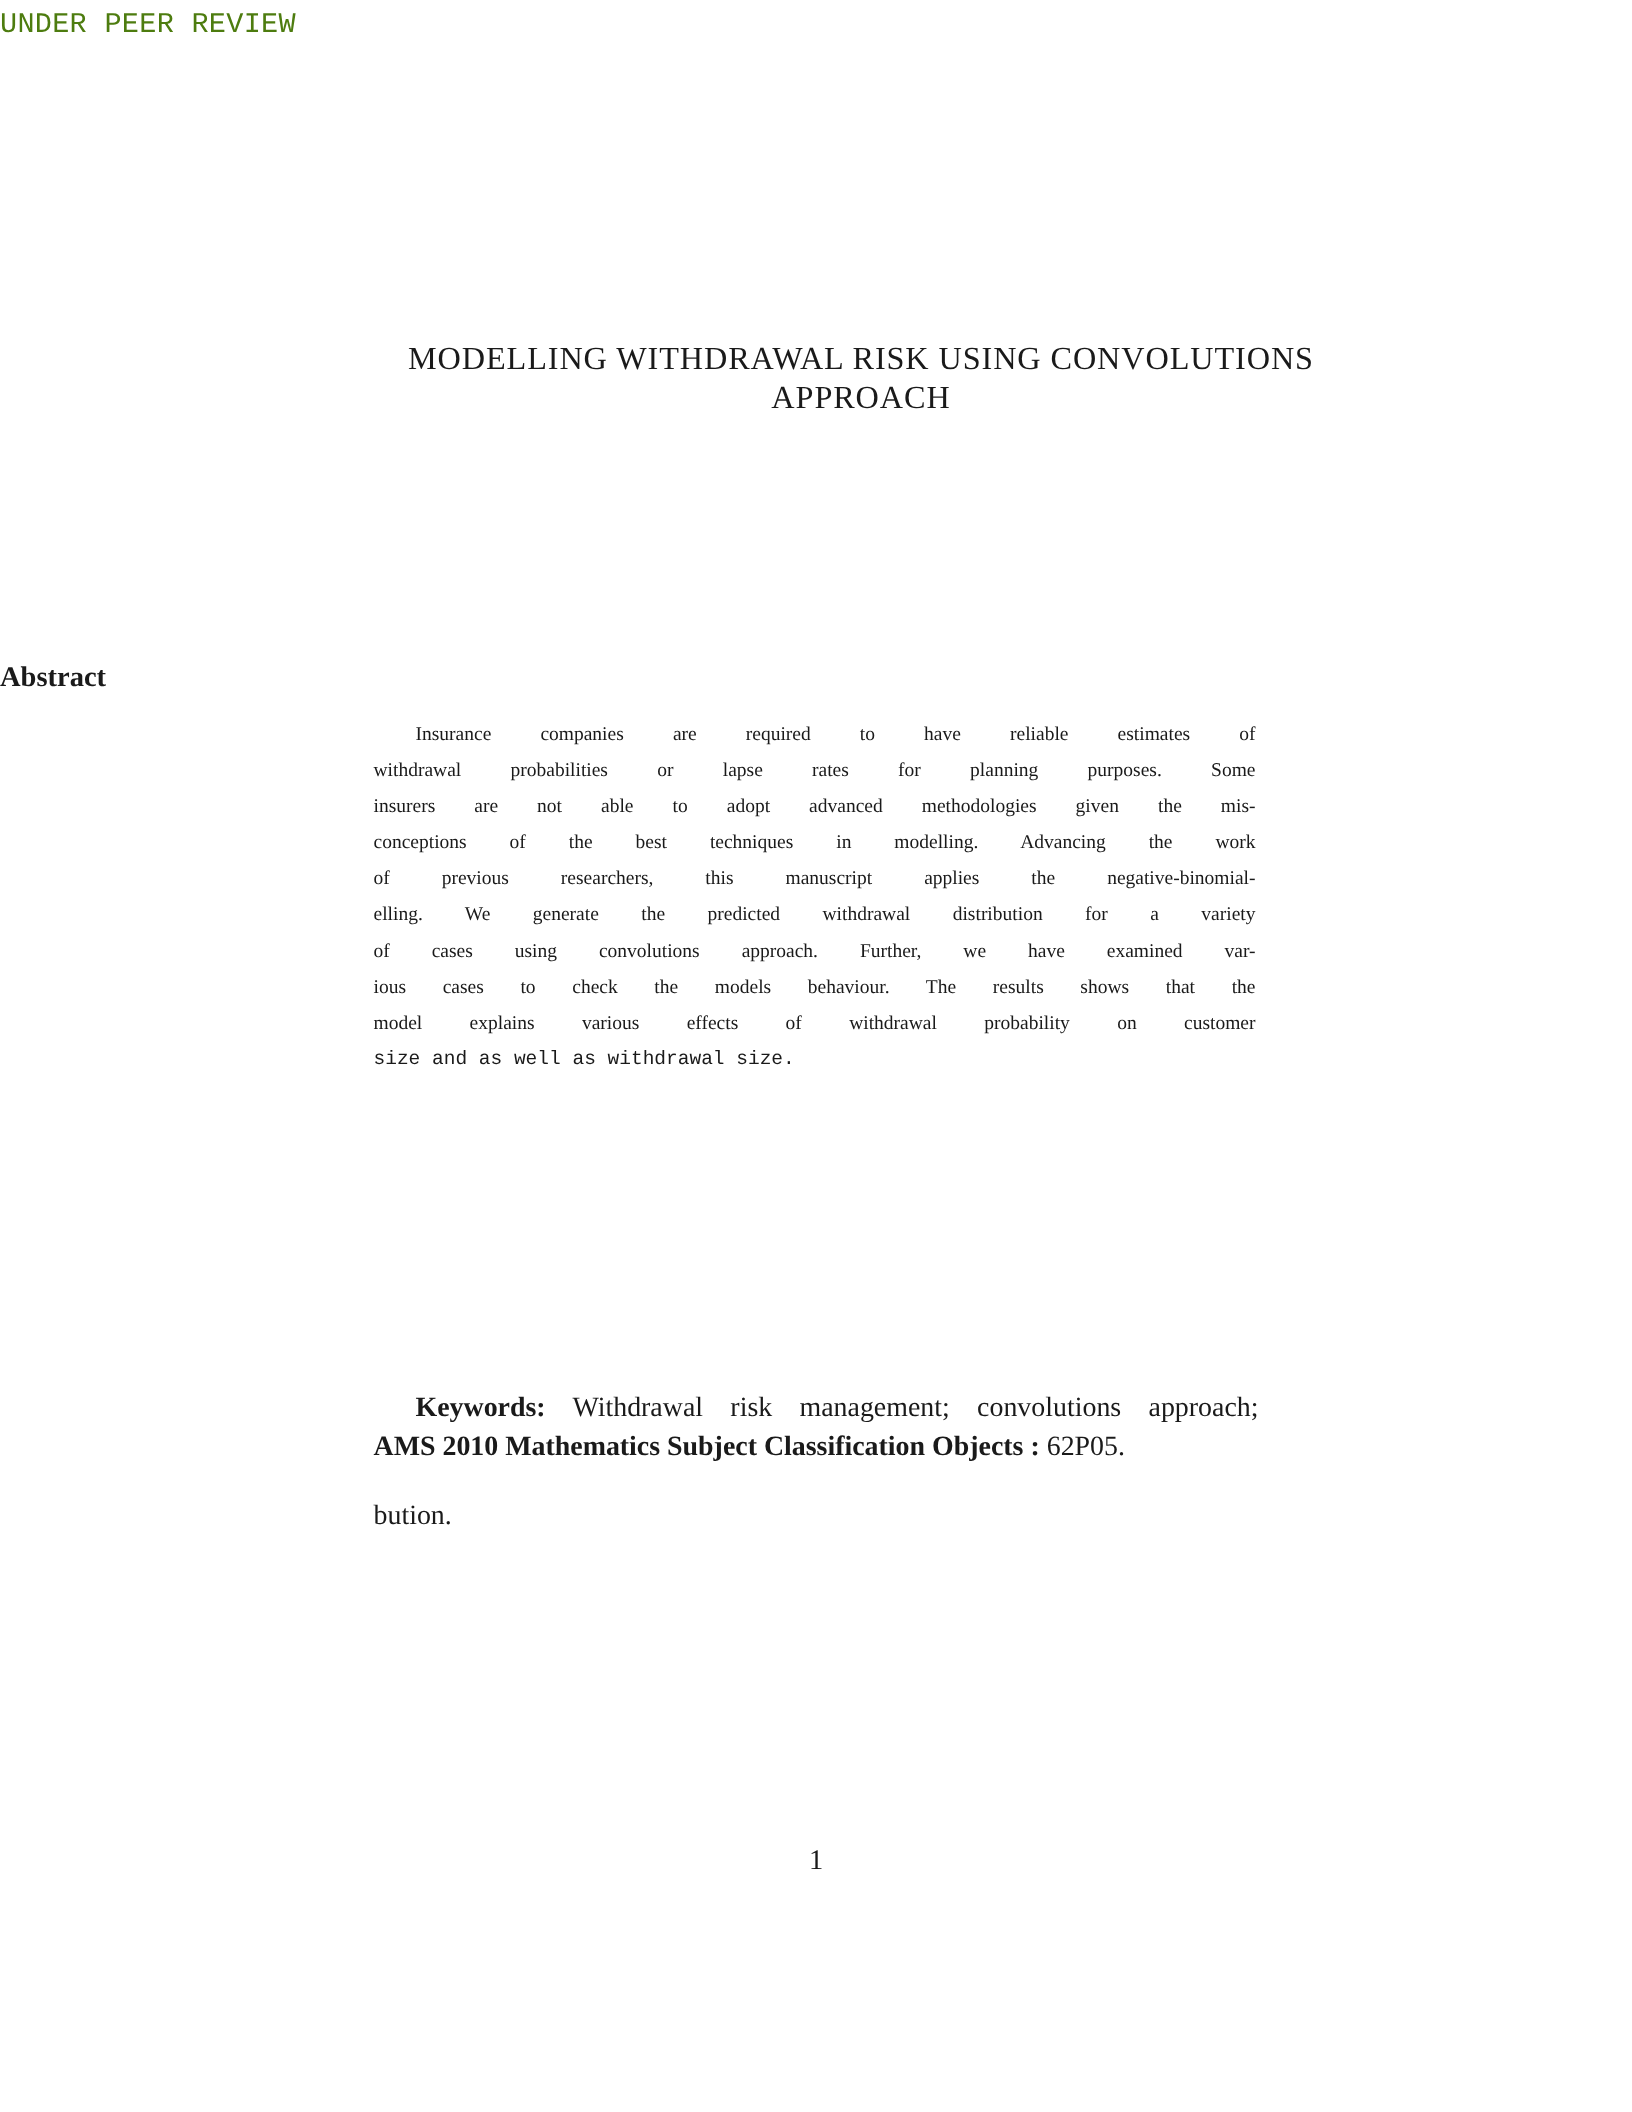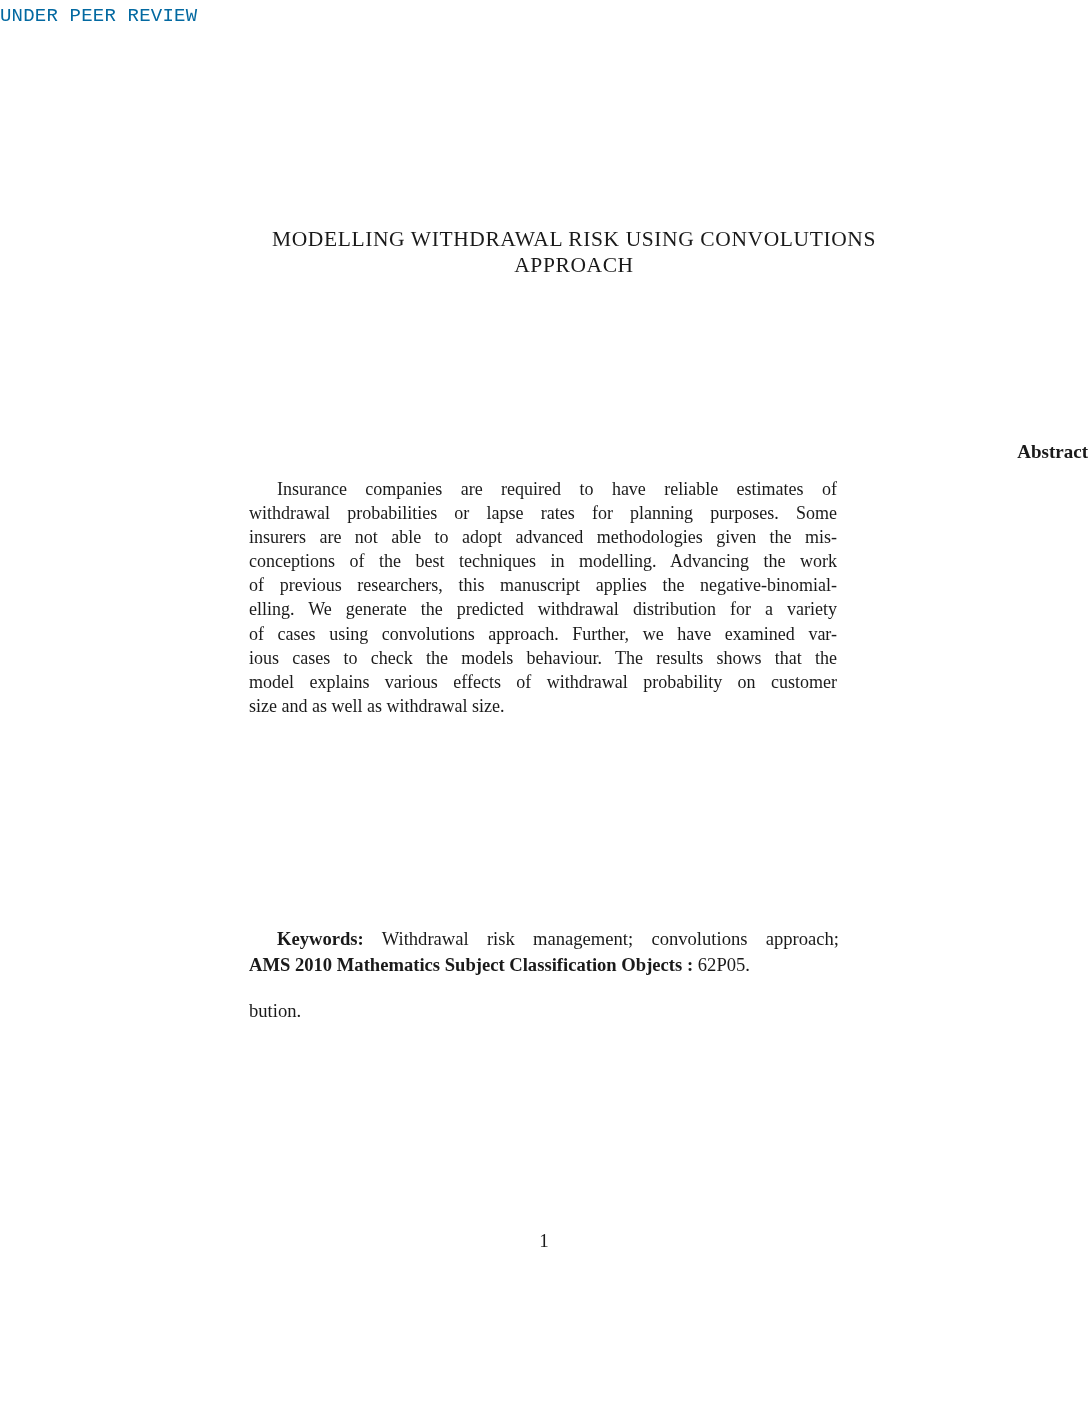--- a/index.html
+++ b/index.html
@@ -15,21 +15,21 @@
       color: #1a1a1a;
       font-family: "DejaVu Serif", "Liberation Serif", serif;
     }
     .watermark {
       position: absolute;
       left: 0;
       top: 5px;
       font-family: "Liberation Mono", "DejaVu Sans Mono", monospace;
       font-size: 19px;
       letter-spacing: 0.2px;
-      color: #0369a1;
+      color: #4d7c0f;
       white-space: nowrap;
     }
     .title {
       position: absolute;
       left: 0;
       width: 1068px;
       top: 226px;
       text-align: center;
       font-family: "Liberation Serif", "DejaVu Serif", serif;
       font-size: 21.5px;
@@ -38,44 +38,44 @@
       letter-spacing: 0.6px;
       margin: 0;
       padding-left: 40px;
     }
     .title .line { display: block; }
     .abstract-heading {
       position: absolute;
       left: 0;
       width: 1088px;
       top: 441px;
-      text-align: right;
+      text-align: left;
       font-family: "Liberation Serif", "DejaVu Serif", serif;
       font-weight: bold;
       font-size: 19px;
       margin: 0;
     }
     .abstract-body {
       position: absolute;
       left: 249px;
       width: 588px;
       top: 477px;
       font-family: "Liberation Serif", "DejaVu Serif", serif;
-      font-size: 18px;
+      font-size: 13px;
       line-height: 24.1px;
       text-align: justify;
       margin: 0;
     }
     .abstract-body .ln {
       display: block;
       text-align: justify;
       text-align-last: justify;
       white-space: nowrap;
     }
-    .abstract-body .ln.last { text-align-last: left; }
+    .abstract-body .ln.last { text-align-last: left; font-family: Liberation Mono, monospace; }
     .abstract-body .ln.indent { padding-left: 28px; }
     .keywords {
       position: absolute;
       left: 249px;
       width: 590px;
       top: 879px;
       font-family: "Liberation Serif", "DejaVu Serif", serif;
       font-size: 18.6px;
       line-height: 24.3px;
       margin: 0;

